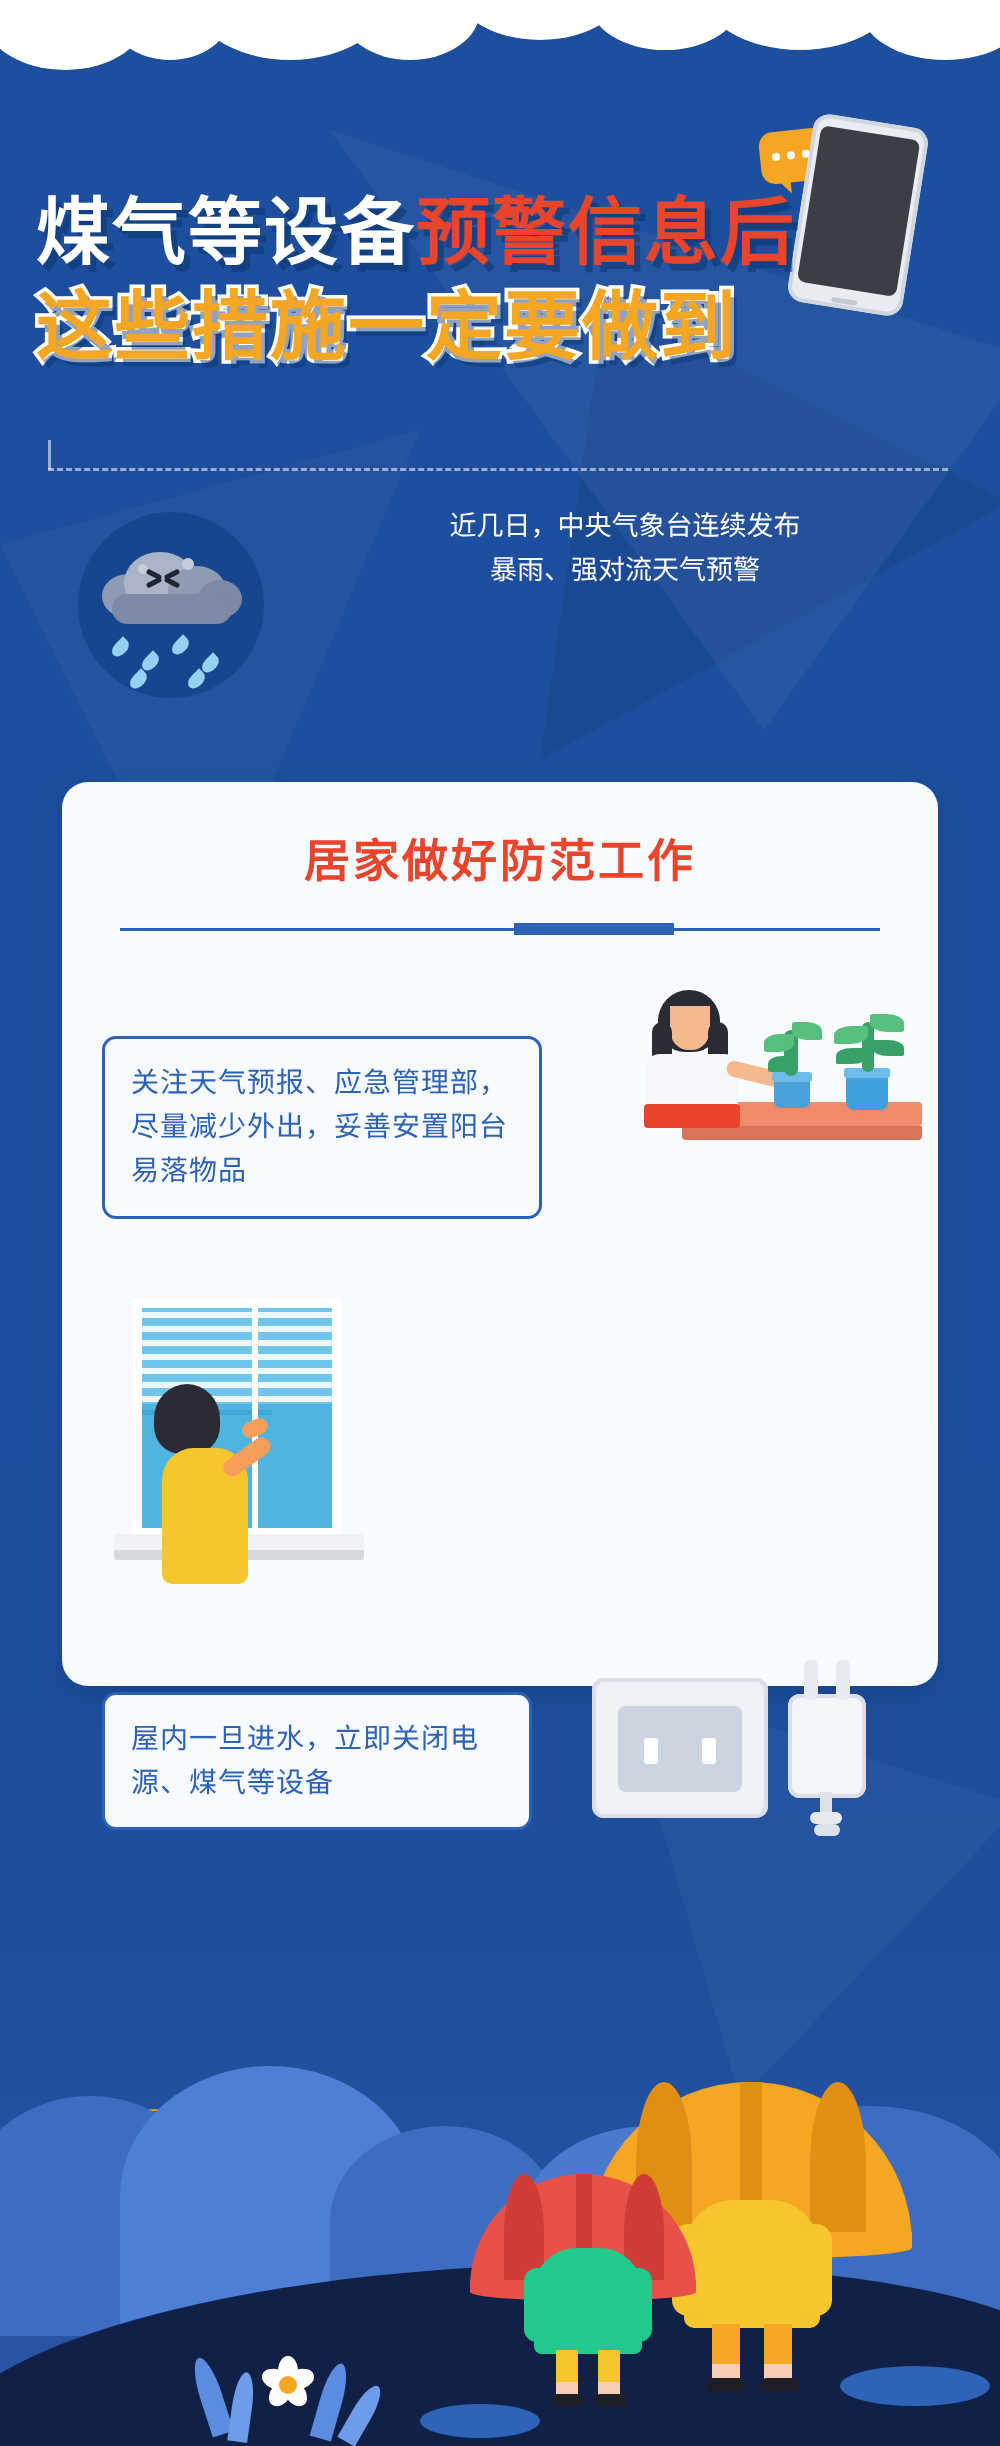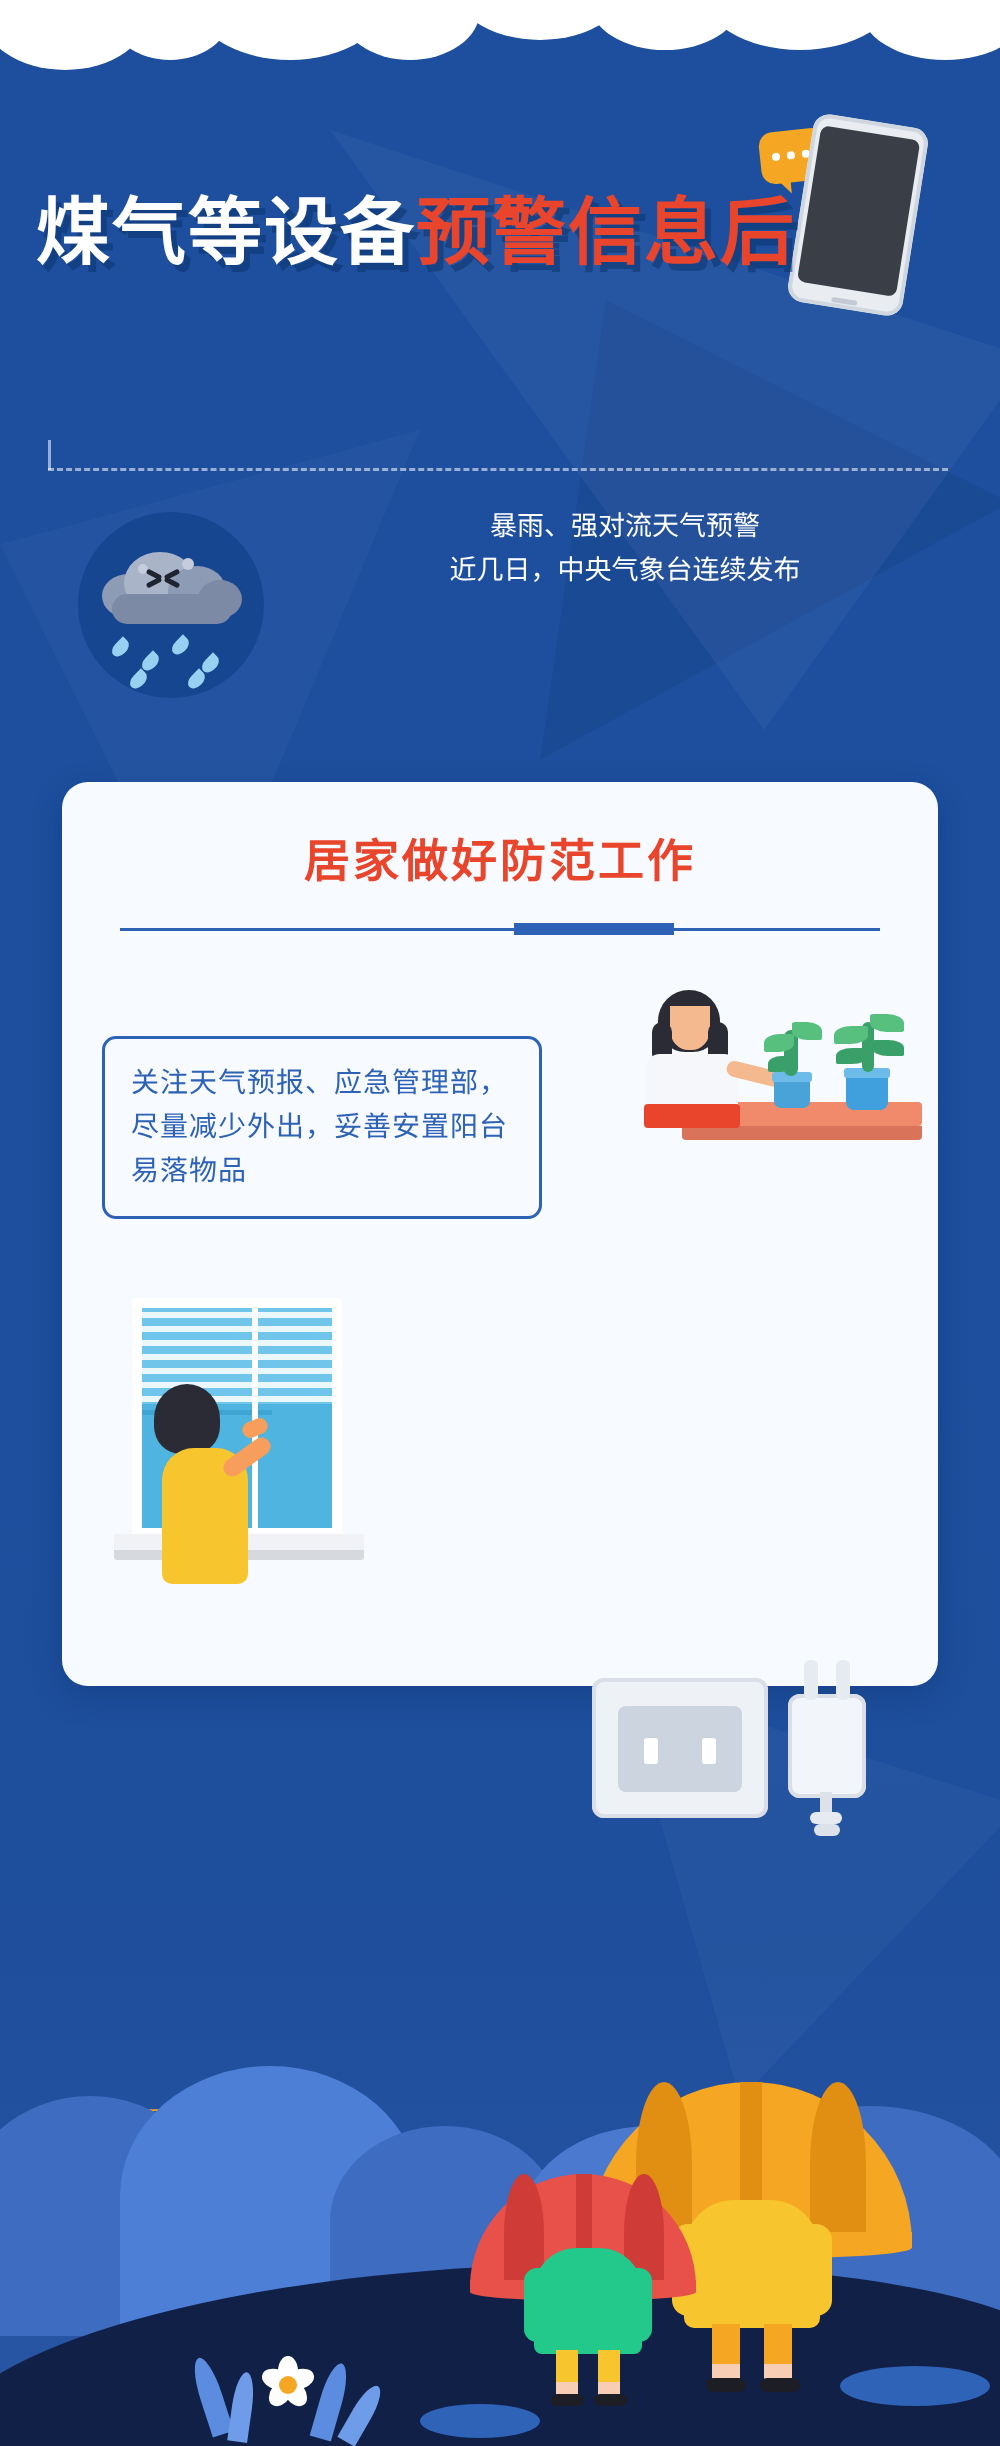--- a/index.html
+++ b/index.html
@@ -228,20 +228,23 @@
       </span>
   </div>
   <div class="phone">
     <span class="screen"></span>
     <span class="home"></span>
   </div>
 
   <div class="title-wrap">
     <div class="t-line t1">
       <span class="w">煤气等设备</span><span class="r">预警信息后</span>
+    </div>
+    <div class="t-line t2">
+      <span class="o">这些措施一定要做到</span>
     </div>
   </div>
 
   <div class="dashed-hook"></div>
   <div class="dashed"></div>
 
   <div class="rain-badge">
     <div class="cloudicon">
       <i style="left:0;top:24px;width:52px;height:44px;background:#8e9bb5;"></i>
       <i style="left:22px;top:2px;width:72px;height:62px;background:#aab4c9;"></i>
@@ -257,22 +260,22 @@
     </div>
     <span class="drop" style="left:36px;top:126px;"></span>
     <span class="drop" style="left:66px;top:140px;"></span>
     <span class="drop" style="left:96px;top:124px;"></span>
     <span class="drop" style="left:126px;top:142px;"></span>
     <span class="drop" style="left:54px;top:158px;"></span>
     <span class="drop" style="left:112px;top:158px;"></span>
   </div>
 
   <div class="intro">
+    <span class="l">近几日，中央气象台连续发布</span>
     <span class="l">暴雨、强对流天气预警</span>
-    <span class="l">近几日，中央气象台连续发布</span>
   </div>
 
   <div class="card">
 
     <div class="card-title">居家做好防范工作</div>
     <div class="card-rule"></div>
     <div class="card-rule-thick"></div>
 
     <div class="ill-plants">
       <span class="sh" style="left:60px;top:120px;width:240px;height:24px;background:#f08a6b;border-radius:4px;"></span>
@@ -334,20 +337,21 @@
       <span class="sh" style="left:62px;top:96px;width:14px;height:26px;background:#ffffff;border-radius:3px;"></span>
       <span class="sh" style="left:120px;top:96px;width:14px;height:26px;background:#ffffff;border-radius:3px;"></span>
       <span class="sh" style="left:206px;top:52px;width:78px;height:104px;background:#f2f5f9;border-radius:12px;box-shadow:0 0 0 4px #d9dee7 inset;"></span>
       <span class="sh" style="left:222px;top:18px;width:14px;height:40px;background:#e6eaf1;border-radius:6px;"></span>
       <span class="sh" style="left:254px;top:18px;width:14px;height:40px;background:#e6eaf1;border-radius:6px;"></span>
       <span class="sh" style="left:238px;top:150px;width:12px;height:22px;background:#dde2ea;"></span>
       <span class="sh" style="left:228px;top:170px;width:32px;height:12px;background:#e6eaf1;border-radius:6px;"></span>
       <span class="sh" style="left:232px;top:182px;width:26px;height:12px;background:#dde2ea;border-radius:6px;"></span>
     </div>
 
+    <div class="tbox tbox3">屋内一旦进水，立即关闭电源、煤气等设备</div>
   </div>
 
   <div class="src">资料来源：应急管理部</div>
   <div class="credit">
     <span class="xh-logo"></span>
     <span>新华社发（宋博 制图）</span>
   </div>
 
   <div class="scene">
     <span class="bush" style="left:-40px;bottom:110px;width:260px;height:240px;background:#3e6cc0;"></span>

